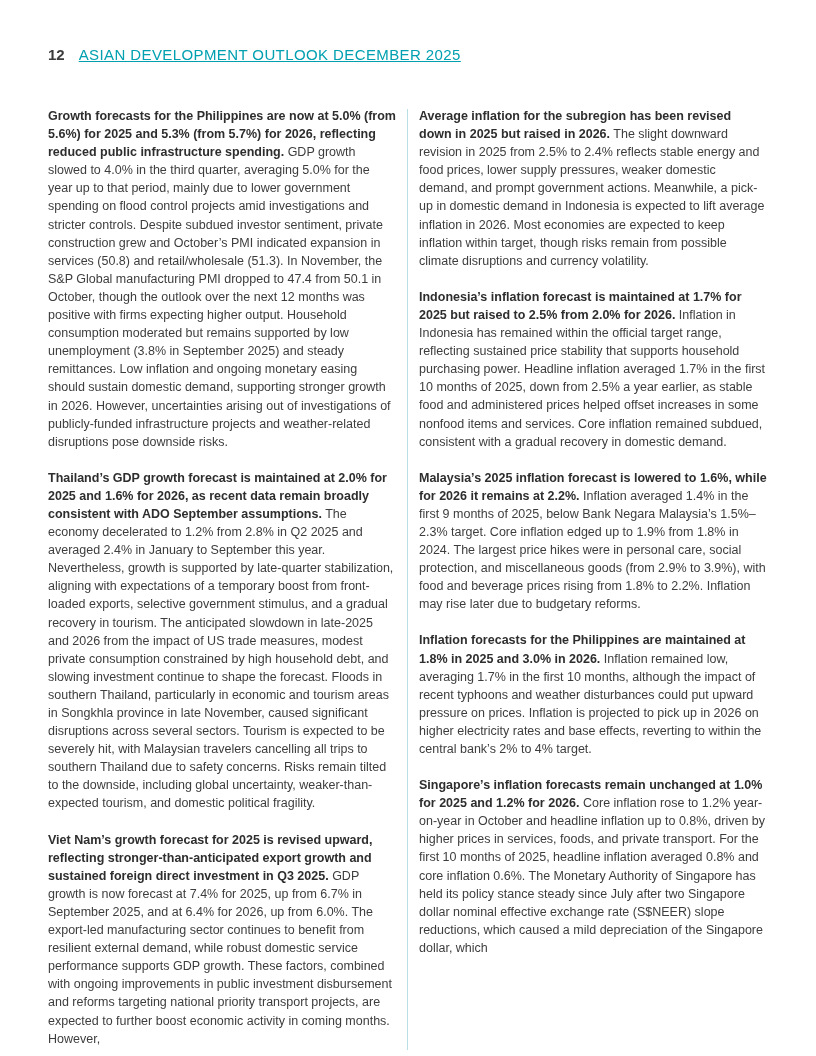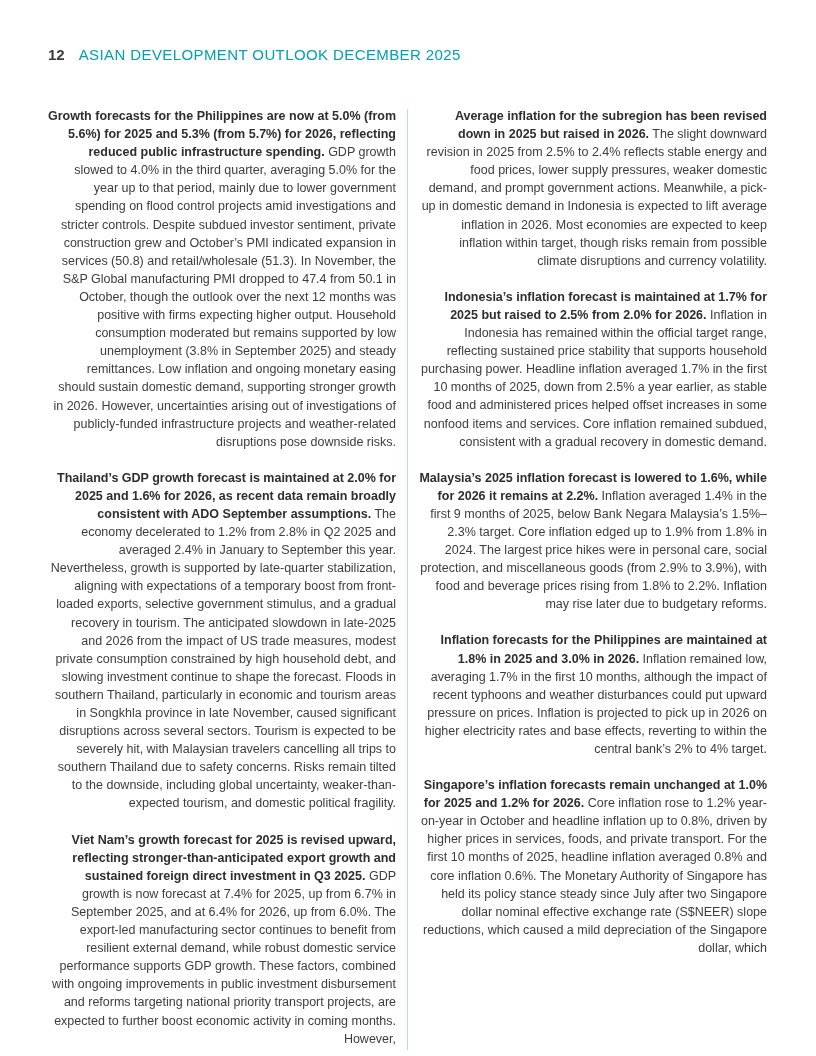--- a/index.html
+++ b/index.html
@@ -30,40 +30,41 @@
   }
   .page-num{
     font-size:15px;
     font-weight:bold;
     color:#3b3b3b;
   }
   .header-title{
     font-size:15px;
     color:var(--accent-teal,#00a0b0);
     letter-spacing:0.4px;
+    text-decoration:underline;
   }
   .columns{
     display:flex;
     align-items:stretch;
   }
   .col{
     flex:0 0 348px;
     width:348px;
   }
   .divider{
     width:1px;
     background:var(--divider,#b8dfe3);
     margin:2px 11px 16px 11px;
   }
   p.para{
     font-size:12.5px;
     line-height:18.1px;
     margin:0 0 18px 0;
     color:var(--body-text,#3d3d3d);
-    text-align:right;
+    text-align:left;
   }
   p.para strong{
     font-weight:bold;
     color:#2e2e2e;
   }
 </style>
 </head>
 <body>
 
 <div class="page">

